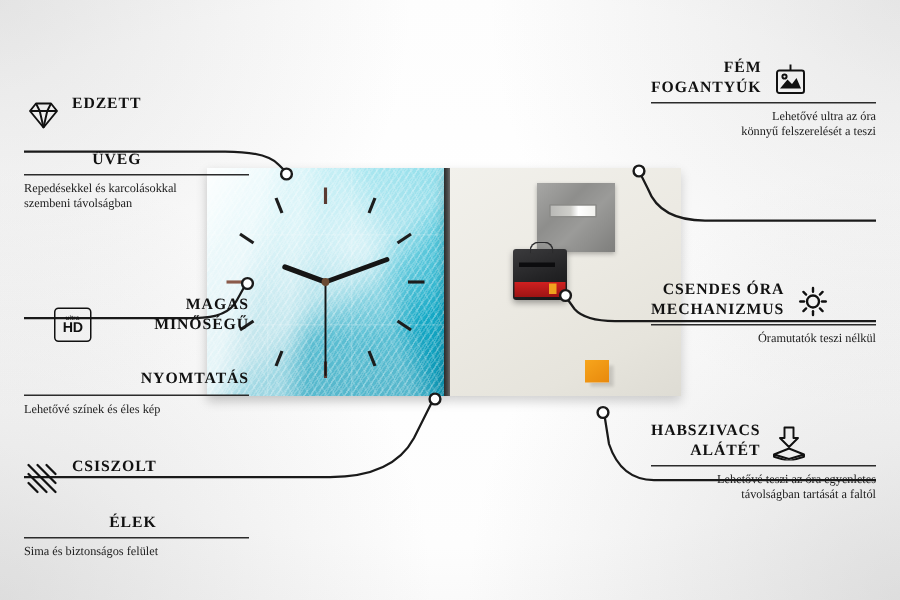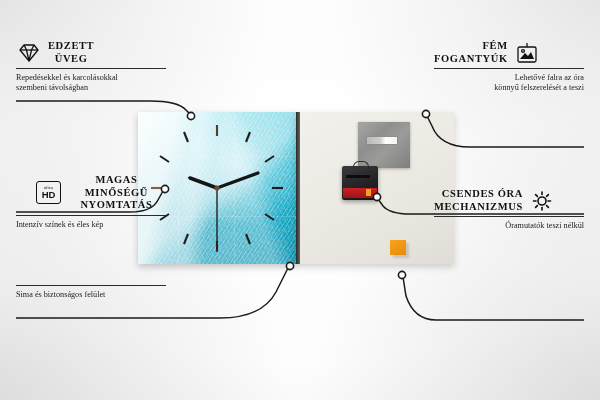--- a/index.html
+++ b/index.html
@@ -31,21 +31,21 @@
   
   .feat{position:absolute;}
   .feat .head{display:flex;align-items:center;gap:6px;}
   .feat.left .head{justify-content:flex-start;}
   .feat.right .head{justify-content:flex-start;}
   .title{
     font-family:"Liberation Serif", serif;
     font-size:10.5px;font-weight:bold;letter-spacing:.6px;
     color:#111;line-height:12.5px;text-transform:uppercase;
   }
-  .feat.left .title{text-align:center;}
+  .feat.left .title{text-align:right;margin-top:24px;}
   .feat.right .title{text-align:right;}
   .rule{height:1px;background:#2b2b2b;margin:3px 0 4px 0;}
   .desc{
     font-size:8.2px;line-height:10.4px;color:#1c1c1c;
     font-family:"Liberation Serif", serif;
   }
   .feat.right .desc{text-align:right;}
   .ico{width:26px;height:24px;flex:0 0 auto;display:block;}
 
   
@@ -238,45 +238,60 @@
       <div class="hdbox">
         <span class="u">ultra</span>
         <span class="h">HD</span>
       </div>
       <div>
         <div class="title">MAGAS MINŐSÉGŰ</div>
         <div class="title">NYOMTATÁS</div>
       </div>
     </div>
     <div class="rule"></div>
-    <div class="desc">Intenzív színek és éles kép</div>
+    <div class="desc">Lehetővé színek és éles kép</div>
   </div>
 
   <div class="feat left" style="left:16px;top:282px;width:150px;">
+    <div class="head">
+      <svg class="ico" viewBox="0 0 26 24">
+        <g stroke="#111" stroke-width="1.5" stroke-linecap="round">
+          <line x1="3" y1="3" x2="21" y2="21"></line>
+          <line x1="9" y1="3" x2="21" y2="15"></line>
+          <line x1="15" y1="3" x2="21" y2="9"></line>
+          <line x1="3" y1="9" x2="15" y2="21"></line>
+          <line x1="3" y1="15" x2="9" y2="21"></line>
+        </g>
+      </svg>
+      <div>
+        <div class="title">CSISZOLT</div>
+        <div class="title">ÉLEK</div>
+      </div>
+    </div>
     <div class="rule"></div>
     <div class="desc">Sima és biztonságos felület</div>
   </div>
 
   <div class="feat right" style="left:434px;top:40px;width:150px;">
     <div class="head">
       <div>
         <div class="title">FÉM</div>
         <div class="title">FOGANTYÚK</div>
       </div>
       <svg class="ico" viewBox="0 0 26 24">
         <g fill="none" stroke="#111" stroke-width="1.3" stroke-linejoin="round">
           <path d="M13,2 L13,6"></path>
           <rect x="4" y="6" width="18" height="15" rx="1.5"></rect>
           <path d="M6,18 L11,12 L14,15 L17,11 L20,18 Z" fill="#111" stroke="none"></path>
           <circle cx="9" cy="10" r="1.4"></circle>
         </g>
       </svg>
     </div>
     <div class="rule"></div>
-    <div class="desc">Lehetővé falra az óra</div>
+    <div class="desc">Lehetővé ultra az óra</div>
     <div class="desc">könnyű felszerelését a teszi</div>
   </div>
 
   <div class="feat right" style="left:434px;top:188px;width:150px;">
     <div class="head">
       <div>
         <div class="title">CSENDES ÓRA</div>
         <div class="title">MECHANIZMUS</div>
       </div>
       <svg class="ico" viewBox="0 0 26 24">
@@ -290,14 +305,32 @@
             <path d="M17.6,16.6 L19.4,18.4"></path>
           <path d="M19.4,5.6 L17.6,7.4"></path>
             <path d="M8.4,16.6 L6.6,18.4"></path>
         </g>
       </svg>
     </div>
     <div class="rule"></div>
     <div class="desc">Óramutatók teszi nélkül</div>
   </div>
 
+  <div class="feat right" style="left:434px;top:282px;width:150px;">
+    <div class="head">
+      <div>
+        <div class="title">HABSZIVACS</div>
+        <div class="title">ALÁTÉT</div>
+      </div>
+      <svg class="ico" viewBox="0 0 26 24">
+        <g fill="none" stroke="#111" stroke-width="1.3" stroke-linejoin="round">
+          <path d="M10,2 L16,2 L16,9 L19,9 L13,15 L7,9 L10,9 Z"></path>
+          <path d="M13,16 L23,20 L13,23 L3,20 Z"></path>
+          <path d="M3,20 L3,21.5 L13,24.5 L23,21.5 L23,20"></path>
+        </g>
+      </svg>
+    </div>
+    <div class="rule"></div>
+    <div class="desc">Lehetővé teszi az óra egyenletes</div>
+    <div class="desc">távolságban tartását a faltól</div>
+  </div>
 
 </div>
 
 </body></html>

